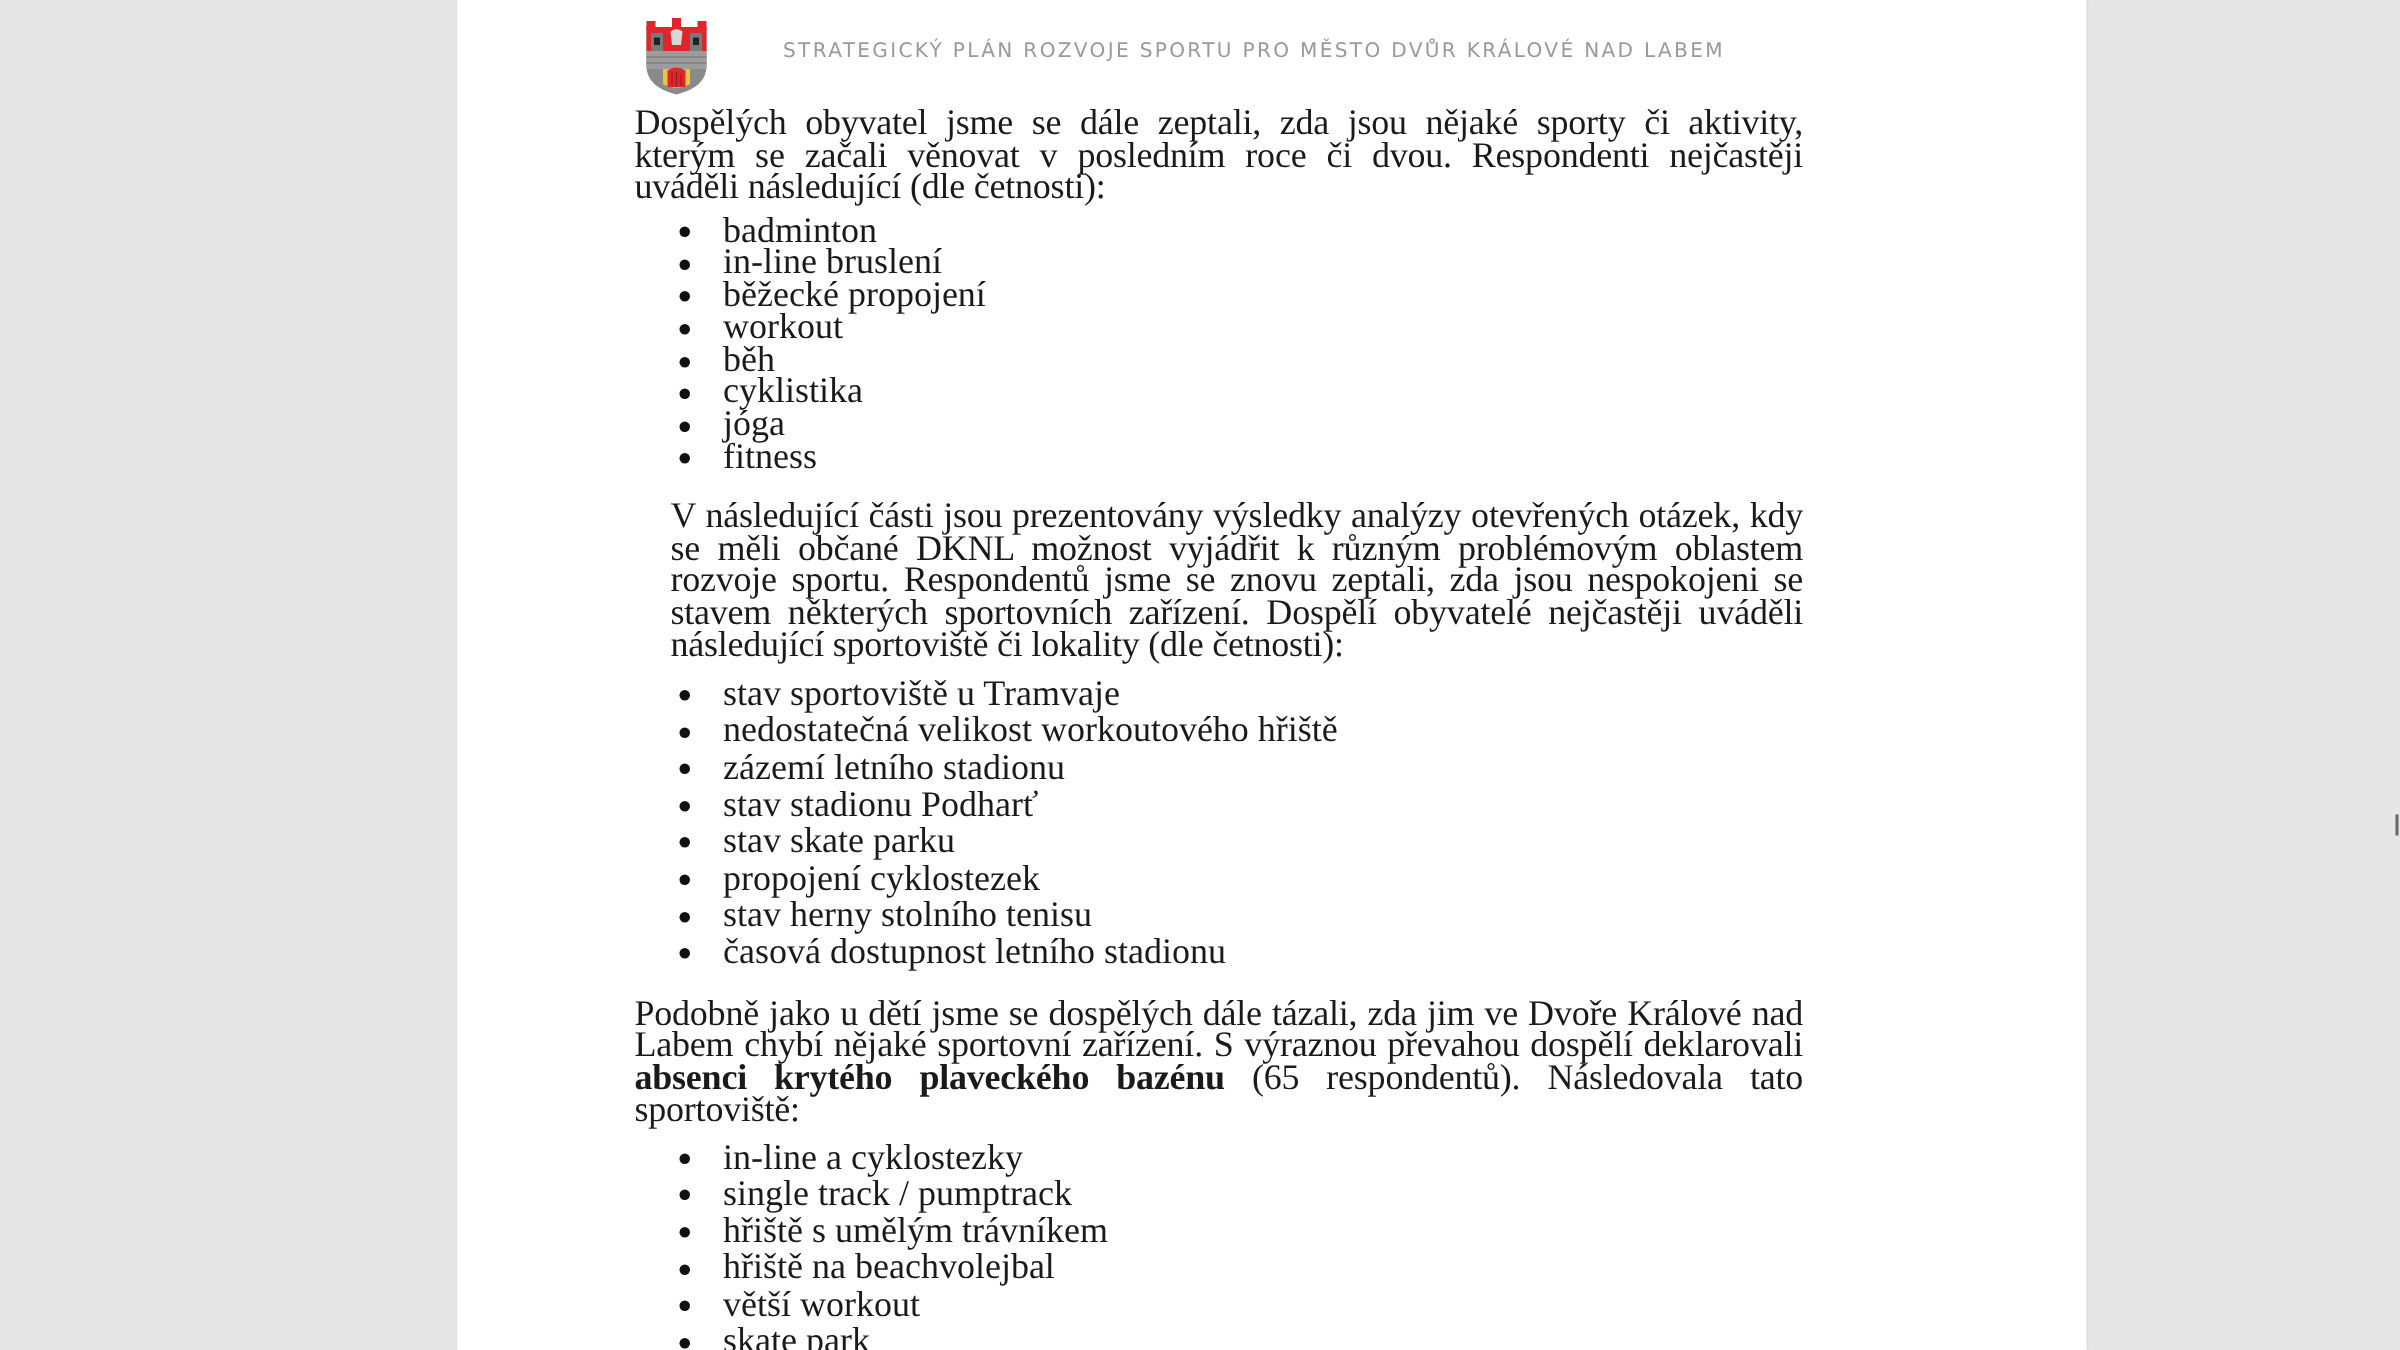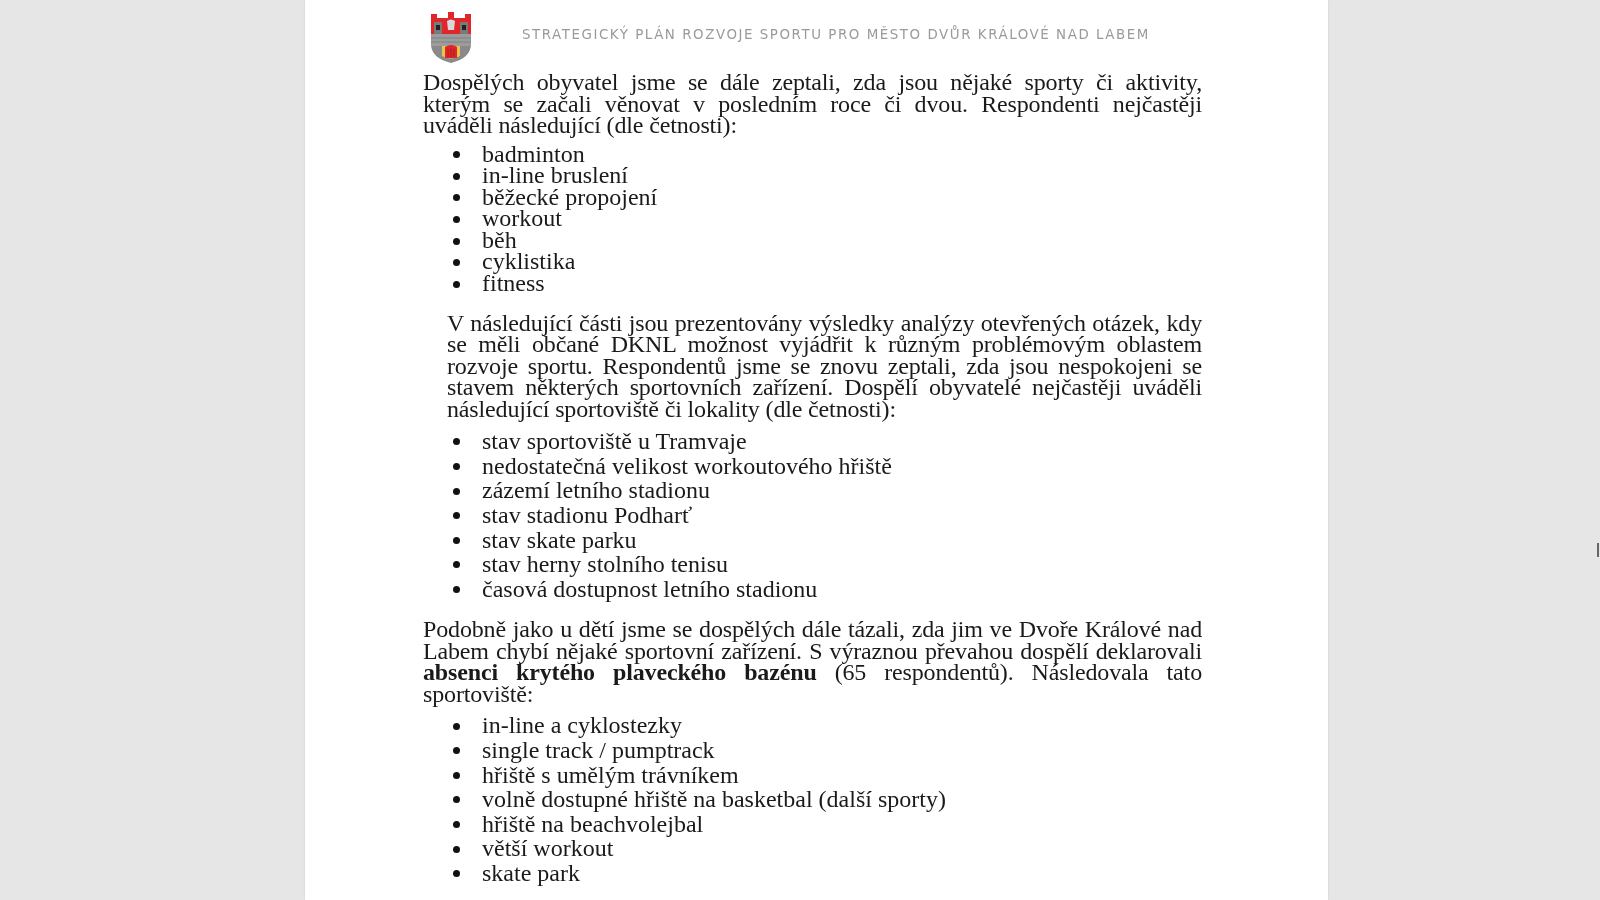--- a/index.html
+++ b/index.html
@@ -13,25 +13,24 @@
     .viewport {
       position: relative;
       width: 1600px;
       height: 900px;
       background: #e6e6e6;
     }
     .page {
       position: absolute;
       left: 305px;
       top: 0;
-      width: 991px;
+      width: 1086px;
       height: 900px;
       background: #ffffff;
       box-shadow: 0 0 2px rgba(0,0,0,0.12);
-      padding-left: 32px;
     }
     .header {
       position: absolute;
       left: 118px;
       top: 10px;
       height: 54px;
       width: 800px;
     }
     .crest {
       position: absolute;
@@ -143,40 +142,41 @@
     <div class="content">
 
       <p class="para">Dospělých obyvatel jsme se dále zeptali, zda jsou nějaké sporty či aktivity, kterým se začali věnovat v posledním roce či dvou. Respondenti nejčastěji uváděli následující (dle četnosti):</p>
       <ul class="bullets list1">
         <li><span class="dot"></span><span>badminton</span></li>
         <li><span class="dot"></span><span>in-line bruslení</span></li>
         <li><span class="dot"></span><span>běžecké propojení</span></li>
         <li><span class="dot"></span><span>workout</span></li>
         <li><span class="dot"></span><span>běh</span></li>
         <li><span class="dot"></span><span>cyklistika</span></li>
+        <li><span class="dot"></span><span>jóga</span></li>
         <li><span class="dot"></span><span>fitness</span></li>
       </ul>
 
       <p class="para para2">V následující části jsou prezentovány výsledky analýzy otevřených otázek, kdy se měli občané DKNL možnost vyjádřit k různým problémovým oblastem rozvoje sportu. Respondentů jsme se znovu zeptali, zda jsou nespokojeni se stavem některých sportovních zařízení. Dospělí obyvatelé nejčastěji uváděli následující sportoviště či lokality (dle četnosti):</p>
       <ul class="bullets list2">
         <li><span class="dot"></span><span>stav sportoviště u Tramvaje</span></li>
         <li><span class="dot"></span><span>nedostatečná velikost workoutového hřiště</span></li>
         <li><span class="dot"></span><span>zázemí letního stadionu</span></li>
         <li><span class="dot"></span><span>stav stadionu Podharť</span></li>
         <li><span class="dot"></span><span>stav skate parku</span></li>
+        <li><span class="dot"></span><span>propojení cyklostezek</span></li>
         <li><span class="dot"></span><span>stav herny stolního tenisu</span></li>
         <li><span class="dot"></span><span>časová dostupnost letního stadionu</span></li>
       </ul>
 
       <p class="para para3"><span>Podobně jako u dětí jsme se dospělých dále tázali, zda jim ve Dvoře Králové nad Labem chybí nějaké sportovní zařízení. S výraznou převahou dospělí deklarovali </span><b>absenci krytého plaveckého bazénu</b><span> (65 respondentů). Následovala tato sportoviště:</span></p>
       <ul class="bullets list3">
         <li><span class="dot"></span><span>in-line a cyklostezky</span></li>
         <li><span class="dot"></span><span>single track / pumptrack</span></li>
         <li><span class="dot"></span><span>hřiště s umělým trávníkem</span></li>
-        <li><span class="dot"></span><span>volně dostupné hřiště na basketbal (další sporty)</span></li>
         <li><span class="dot"></span><span>hřiště na beachvolejbal</span></li>
         <li><span class="dot"></span><span>větší workout</span></li>
         <li><span class="dot"></span><span>skate park</span></li>
       </ul>
 
     </div>
   </div>
 
   <div class="cursor-mark"></div>
 </div>

